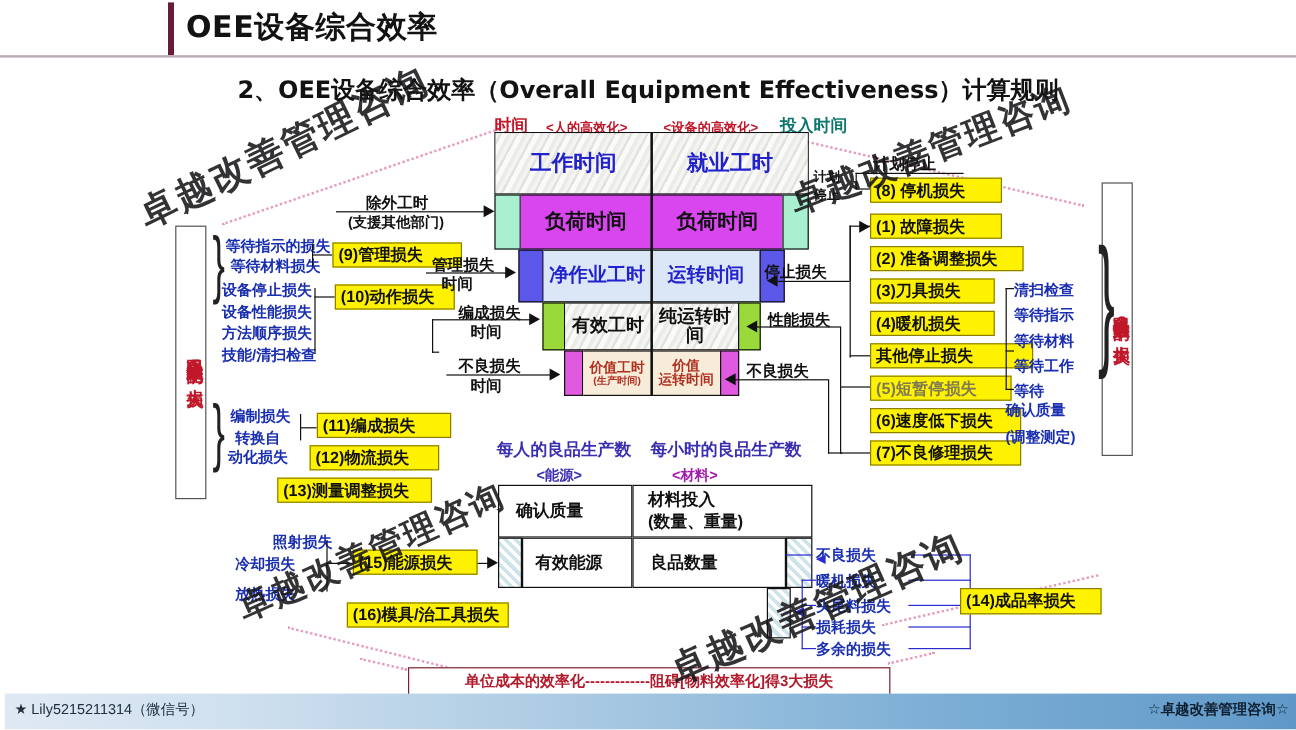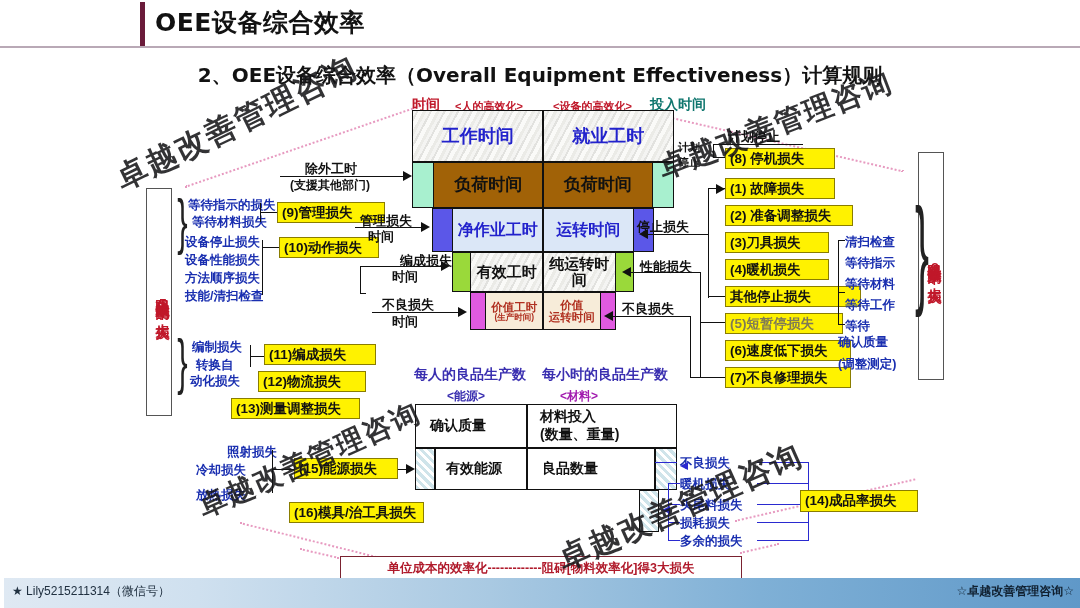--- a/index.html
+++ b/index.html
@@ -89,21 +89,21 @@
   }
   .marble{
     background:
       repeating-linear-gradient(118deg,#f4f4f2 0 3px,#e2e2df 3px 5px,#fafaf8 5px 9px,#ebebe7 9px 12px);
   }
   .r1{top:0;width:262px;height:52px;border:1.6px solid #111;}
   .r1 .cell{font-size:18px;color:#2222cc;}
   .r1 .cell:first-child{border-right:1.6px solid #111;}
   .r2{top:52px;width:262px;height:46px;}
   .r2 .side{width:22px;background:#a8f0cf;border:1.4px solid #111;box-sizing:border-box;}
-  .r2 .mid{flex:1;background:#a16207;border-top:1.4px solid #111;border-bottom:1.4px solid #111;display:flex;}
+  .r2 .mid{flex:1;background:#d946ef;border-top:1.4px solid #111;border-bottom:1.4px solid #111;display:flex;}
   .r2 .mid .cell{font-size:17px;color:#111;}
   .r2 .mid .cell:first-child{border-right:1.6px solid #111;}
   .r3{top:98px;left:20px;width:222px;height:44px;}
   .r3 .side{width:21px;background:#5b57e8;border:1.4px solid #111;box-sizing:border-box;}
   .r3 .mid{flex:1;background:#dbe7f7;border-top:1.4px solid #111;border-bottom:1.4px solid #111;display:flex;}
   .r3 .mid .cell{font-size:16px;color:#2222cc;}
   .r3 .mid .cell:first-child{border-right:1.6px solid #111;}
   .r4{top:142px;left:40px;width:182px;height:40px;}
   .r4 .side{width:19px;background:#9ad93a;border:1.4px solid #111;box-sizing:border-box;}
   .r4 .mid{flex:1;border-top:1.4px solid #111;border-bottom:1.4px solid #111;display:flex;}
@@ -234,21 +234,21 @@
   <div class="vline" style="left:272px;top:450px;height:43px;"></div>
   <div class="hline" style="left:272px;top:469px;width:22px;"></div>
   <div class="ybox" style="left:294px;top:458px;width:104px;height:21px;">(15)能源损失</div>
   <div class="ybox" style="left:289px;top:502px;width:135px;height:21px;">(16)模具/治工具损失</div>
 
   <div class="klbl" style="left:360px;top:212px;">管理损失</div>
   <div class="klbl" style="left:368px;top:228px;">时间</div>
   <div class="hline" style="left:355px;top:227px;width:68px;"></div>
   <div class="arrowR" style="left:421px;top:222px;"></div>
 
-  <div class="klbl" style="left:400px;top:252px;">编成损失</div>
+  <div class="klbl" style="left:382px;top:252px;">编成损失</div>
   <div class="klbl" style="left:392px;top:268px;">时间</div>
   <div class="hline" style="left:360px;top:266px;width:83px;"></div>
   <div class="arrowR" style="left:441px;top:261px;"></div>
   <div class="vline" style="left:360px;top:266px;height:28px;"></div>
   <div class="hline" style="left:360px;top:293px;width:6px;"></div>
 
   <div class="klbl" style="left:382px;top:296px;">不良损失</div>
   <div class="klbl" style="left:392px;top:313px;">时间</div>
   <div class="hline" style="left:372px;top:312px;width:88px;"></div>
   <div class="arrowR" style="left:458px;top:307px;"></div>

